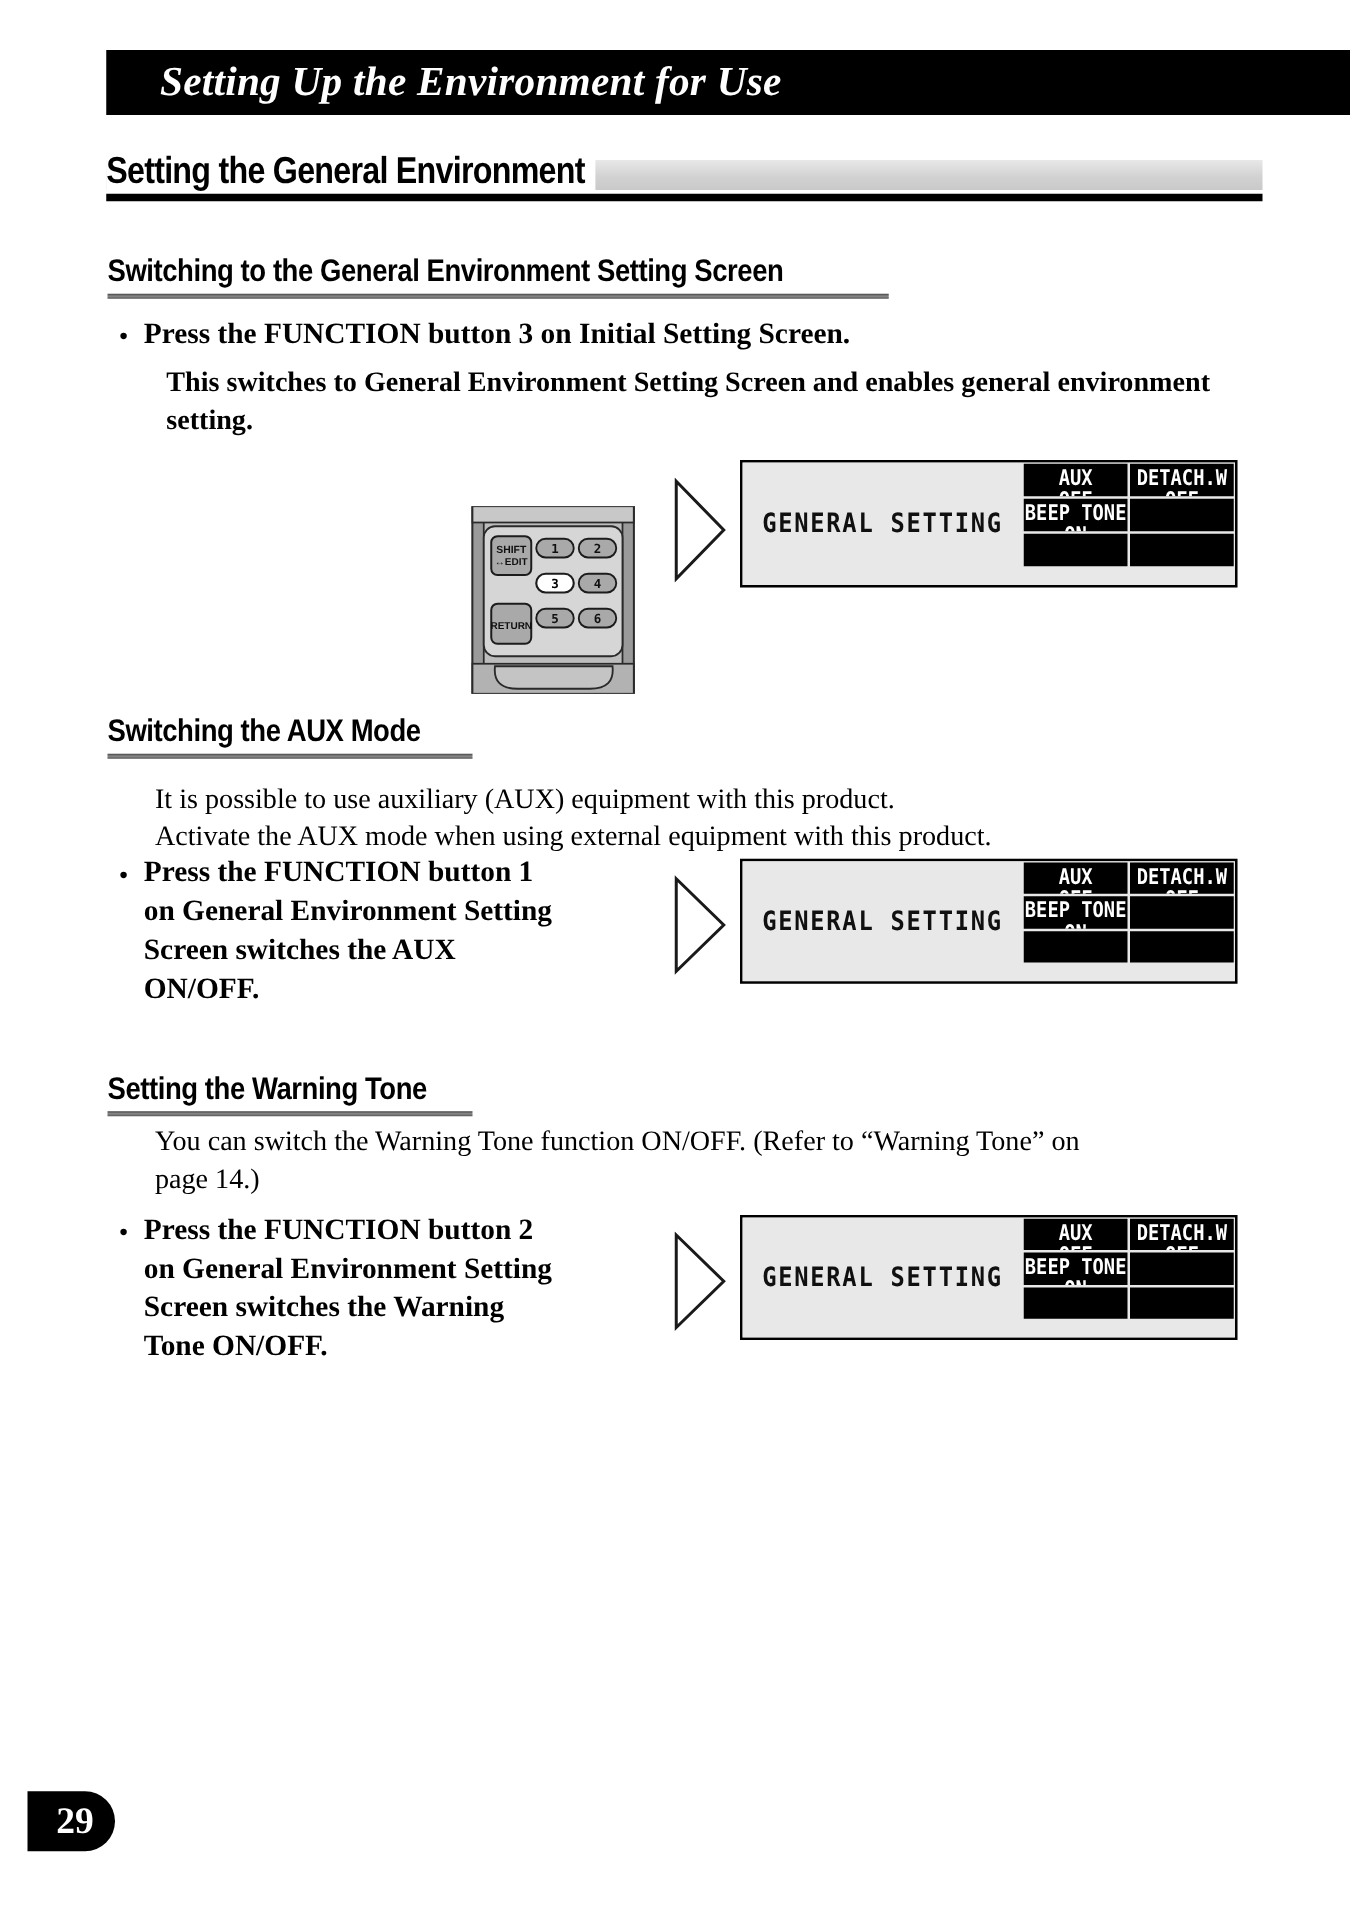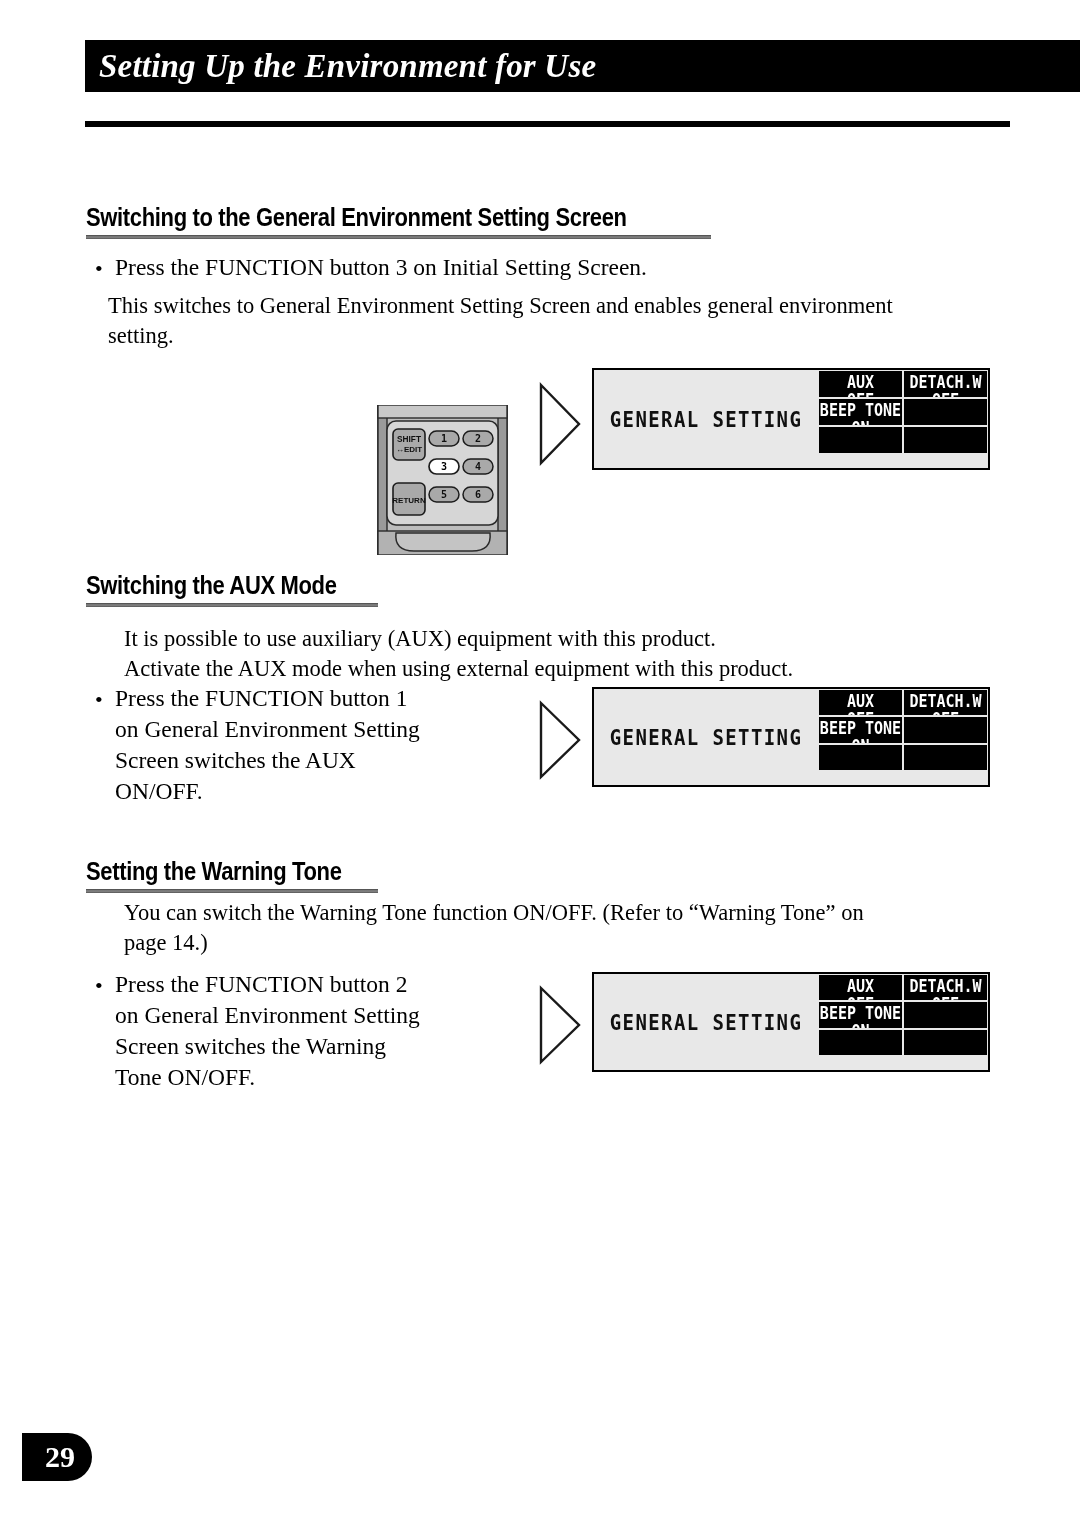--- a/index.html
+++ b/index.html
@@ -34,21 +34,21 @@
     align-items: center;
     overflow: hidden;
   }
   .running-head-text {
     color: #ffffff;
     font-family: "Liberation Serif", serif;
     font-style: italic;
     font-weight: bold;
     font-size: 33px;
     letter-spacing: 0.2px;
-    padding-left: 14px;
+    padding-left: 43px;
     white-space: nowrap;
   }
 
   
   .h1-block {
     position: absolute;
     left: 85px;
     width: 925px;
   }
   .h1-band {
@@ -108,21 +108,21 @@
   }
   .bullet-dot {
     font-size: 22px;
     line-height: 33px;
     width: 20px;
     flex: 0 0 20px;
     text-align: left;
   }
   .bullet-text {
     font-family: "Liberation Serif", serif;
-    font-weight: normal;
+    font-weight: bold;
     font-size: 23.5px;
     line-height: 31px;
     white-space: pre-line;
   }
 
   
   .body-para {
     position: absolute;
     font-family: "Liberation Serif", serif;
     font-size: 22.5px;
@@ -216,34 +216,38 @@
 </head>
 <body>
 
 <div id="page">
 
   <div class="running-head">
     <div class="running-head-text">Setting Up the Environment for Use</div>
   </div>
 
   <div class="h1-block" style="top:120px;">
+    <div class="h1-band">
+      <div class="h1-band-bg"></div>
+      <div class="h1-text">Setting the General Environment</div>
+    </div>
     <div class="h1-rule"></div>
   </div>
 
   <div class="h2-block" style="left:86px; top:202px; width:625px;">
     <div class="h2-text">Switching to the General Environment Setting Screen</div>
     <div class="h2-rule"></div>
   </div>
 
   <div class="bullet-item" style="left:95px; top:252px; width:880px;">
     <span class="bullet-dot">•</span>
     <span class="bullet-text">Press the FUNCTION button 3 on Initial Setting Screen.</span>
   </div>
 
-  <div class="body-para" style="left:108px; top:291px; width:850px;">This switches to General Environment Setting Screen and enables general environment
+  <div class="body-para" style="left:133px; top:291px; width:850px;font-weight:bold;">This switches to General Environment Setting Screen and enables general environment
 setting.</div>
 
   <div class="remote" style="left:370px; top:365px; width:145px; height:150px;">
     <svg width="145" height="150" viewBox="0 0 145 150">
 
       <rect x="8" y="0" width="129" height="150" fill="#bdbdbd" stroke="#2a2a2a" stroke-width="1.6"></rect>
       <rect x="8" y="0" width="9" height="150" fill="#9a9a9a" stroke="#2a2a2a" stroke-width="1.4"></rect>
       <rect x="128" y="0" width="9" height="150" fill="#9a9a9a" stroke="#2a2a2a" stroke-width="1.4"></rect>
 
       <rect x="8" y="0" width="129" height="13" fill="#c8c8c8" stroke="#2a2a2a" stroke-width="1.4"></rect>

